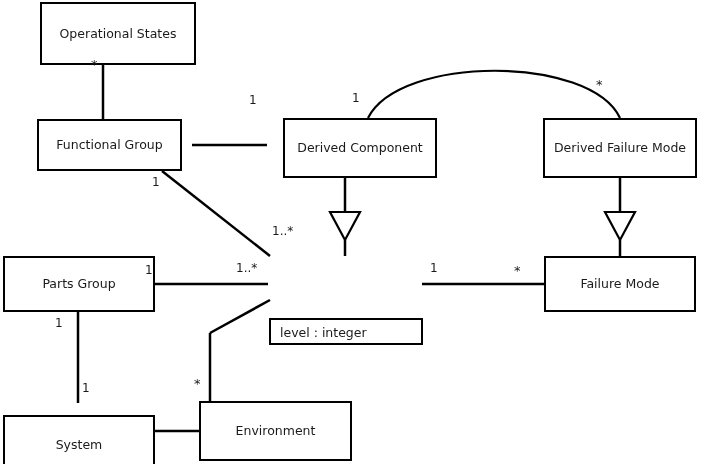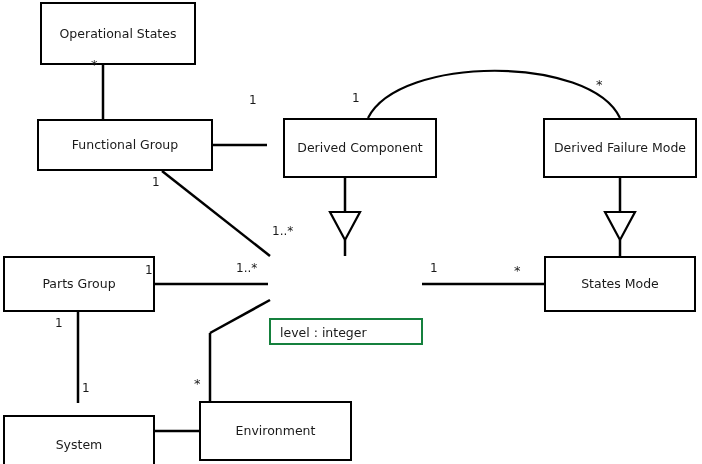--- a/index.html
+++ b/index.html
@@ -40,21 +40,21 @@
     transform: translateY(-50%);
     text-align: center;
     font-size: 12.5px;
     color: #1a1a1a;
     line-height: 1.1;
     white-space: nowrap;
   }
   .uml-attr-box {
     position: absolute;
     box-sizing: border-box;
-    border: 2px solid #15803d;
+    border: 2px solid #000000;
     background: #ffffff;
     z-index: 2;
     padding-left: 28px;
   }
   .uml-attr-text {
     position: absolute;
     left: 9px;
     top: 50%;
     transform: translateY(-50%);
     text-align: left;
@@ -106,21 +106,21 @@
     <line x1="210" y1="401" x2="210" y2="333" stroke="#000000" stroke-width="2.5"></line>
     <line x1="210" y1="333" x2="270" y2="300" stroke="#000000" stroke-width="2.5"></line>
 
     <line x1="155" y1="431" x2="199" y2="431" stroke="#000000" stroke-width="2.5"></line>
   </svg>
 
   <div class="uml-class" style="left:40px; top:2px; width:156px; height:63px;">
     <div class="uml-class-name">Operational States</div>
   </div>
 
-  <div class="uml-class" style="left:37px; top:119px; width:176px; height:52px;padding-left:7px;">
+  <div class="uml-class" style="left:37px; top:119px; width:145px; height:52px;padding-left:7px;">
     <div class="uml-class-name">Functional Group</div>
   </div>
 
   <div class="uml-class" style="left:267px; top:118px; width:154px; height:60px;margin-left:16px;">
     <div class="uml-class-name">Derived Component</div>
   </div>
 
   <div class="uml-class" style="left:543px; top:118px; width:154px; height:60px;">
     <div class="uml-class-name">Derived Failure Mode</div>
   </div>
@@ -128,21 +128,21 @@
   <div class="uml-class" style="left:3px; top:256px; width:152px; height:56px;">
     <div class="uml-class-name">Parts Group</div>
   </div>
 
 
   <div class="uml-attr-box" style="left:269px; top:318px; width:154px; height:27px;">
     <div class="uml-attr-text">level : integer</div>
   </div>
 
   <div class="uml-class" style="left:544px; top:256px; width:152px; height:56px;">
-    <div class="uml-class-name">States Mode</div>
+    <div class="uml-class-name">Failure Mode</div>
   </div>
 
   <div class="uml-class" style="left:3px; top:403px; width:152px; height:59px;margin-top:12px;">
     <div class="uml-class-name">System</div>
   </div>
 
   <div class="uml-class" style="left:199px; top:401px; width:153px; height:60px;">
     <div class="uml-class-name">Environment</div>
   </div>
 

